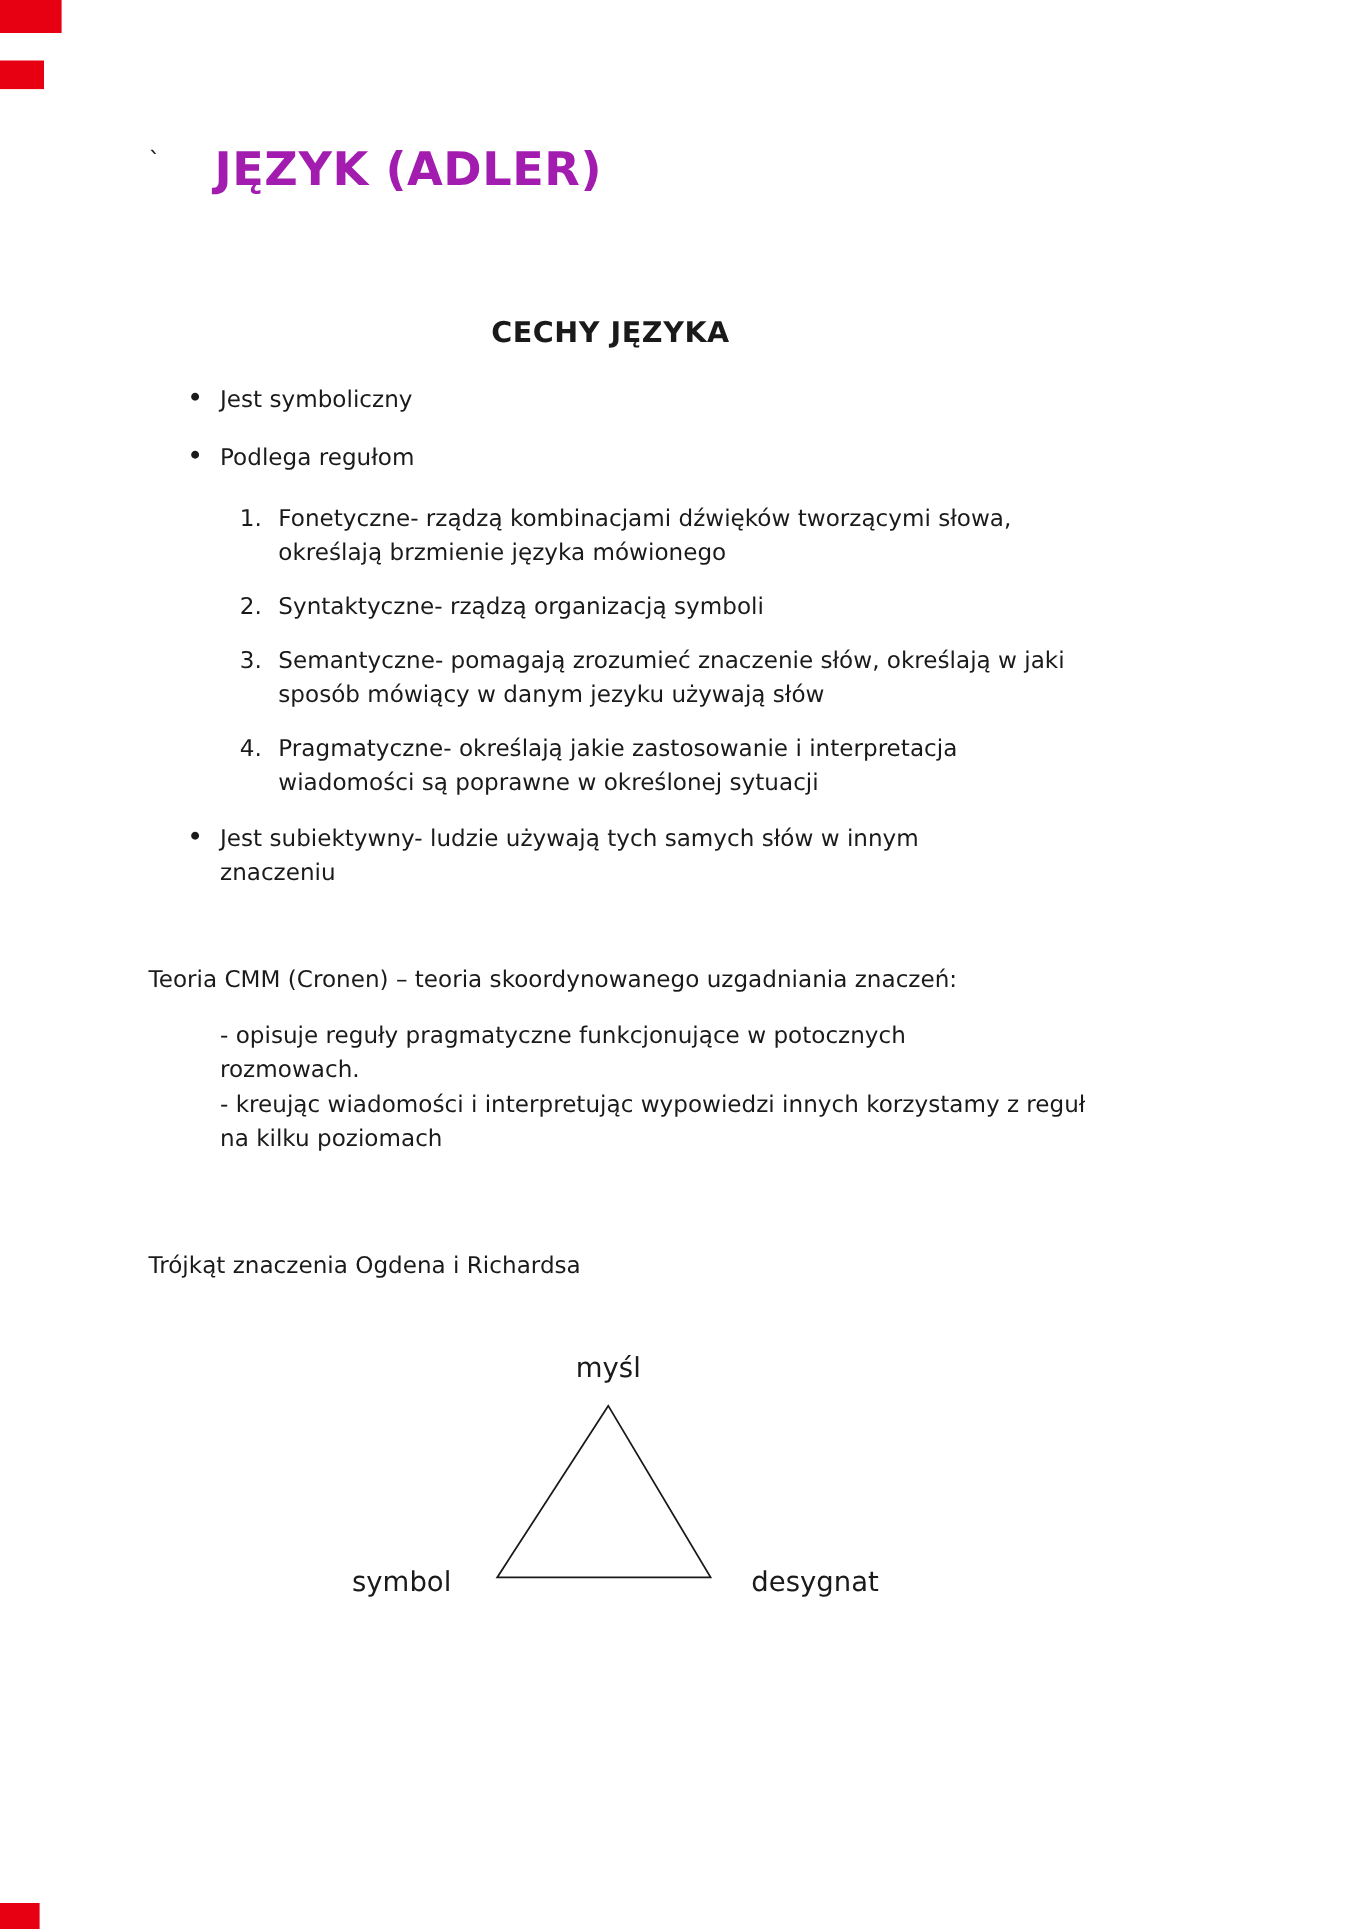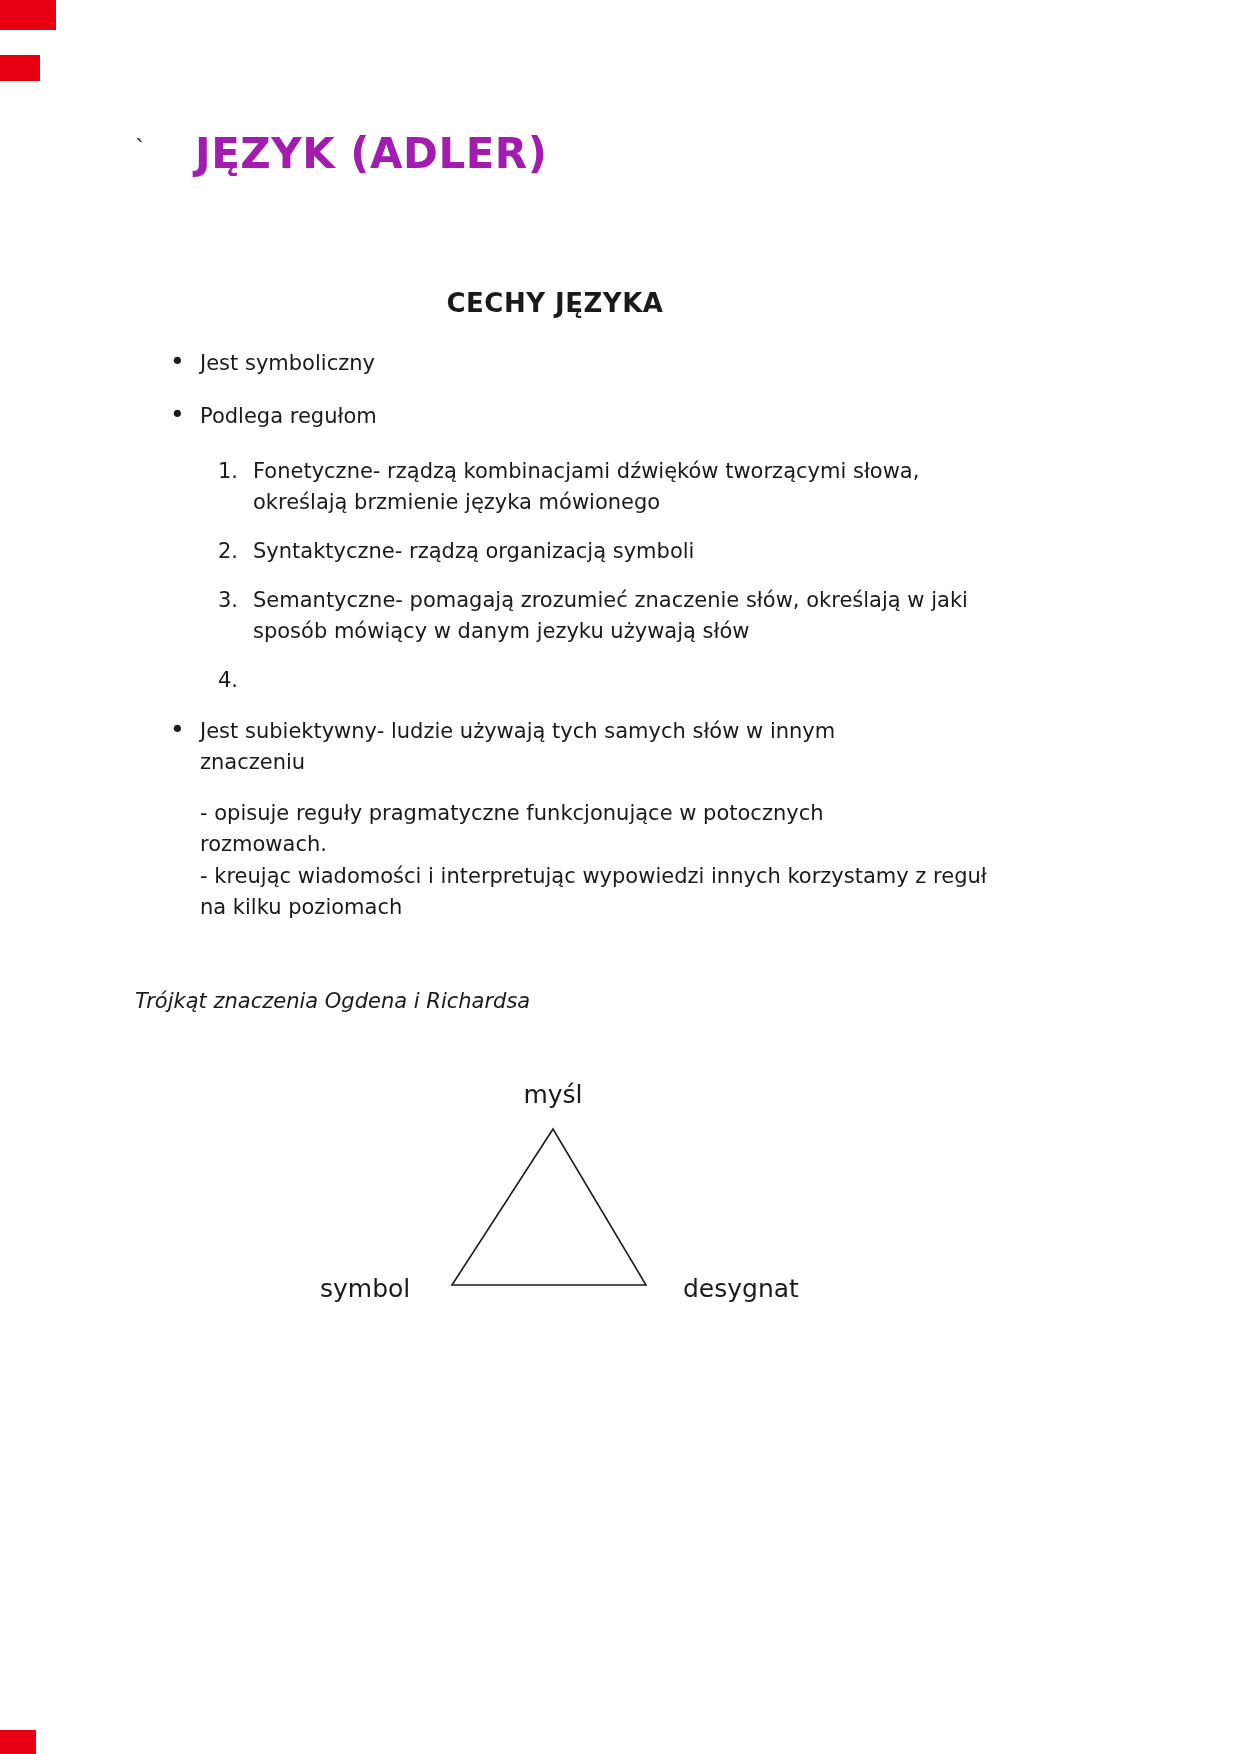--- a/index.html
+++ b/index.html
@@ -51,21 +51,21 @@
   .num-item { display:flex; margin-left:83px; margin-top:18px; }
   .num-item.first { margin-top:24px; }
   .num-label { width:35px; flex:none; }
   .num-text { max-width:715px; }
 
   .cmm-heading { margin-top:66px; }
   .cmm-point { margin-left:65px; margin-top:20px; }
   .cmm-point.p1 { max-width:670px; }
   .cmm-point.p2 { margin-top:1px; max-width:790px; }
 
-  .triangle-heading { margin-top:63px;font-style:italic; }
+  .triangle-heading { margin-top:84px; }
 
   .diagram { position:relative; height:340px; margin-top:0; }
   .tri-label { position:absolute; font-size:25px; line-height:31px; }
   .tri-label.top   { left:358px; top:62px; width:120px; text-align:center; }
   .tri-label.left  { left:185px; top:256px; }
   .tri-label.right { left:548px; top:256px; }
   .tri-svg { position:absolute; left:311px; top:106px; }
 </style>
 </head>
 <body>
@@ -103,26 +103,28 @@
       <span class="num-text">Syntaktyczne- rządzą organizacją symboli</span>
     </div>
 
     <div class="num-item body-text">
       <span class="num-label">3.</span>
       <span class="num-text">Semantyczne- pomagają zrozumieć znaczenie słów, określają  w jaki sposób mówiący w danym jezyku używają słów</span>
     </div>
 
     <div class="num-item body-text">
       <span class="num-label">4.</span>
+      <span class="num-text">Pragmatyczne- określają jakie zastosowanie i interpretacja wiadomości są poprawne w określonej sytuacji</span>
     </div>
 
     <div class="bullet b3 body-text">
       <span>Jest subiektywny- ludzie używają tych samych słów w innym znaczeniu</span>
     </div>
 
+    <div class="cmm-heading body-text">Teoria CMM (Cronen) – teoria skoordynowanego uzgadniania znaczeń:</div>
 
     <div class="cmm-point p1 body-text">- opisuje reguły pragmatyczne funkcjonujące w potocznych rozmowach.</div>
 
     <div class="cmm-point p2 body-text">- kreując wiadomości i interpretując wypowiedzi innych korzystamy z reguł na kilku poziomach</div>
 
     <div class="triangle-heading body-text">Trójkąt znaczenia Ogdena i Richardsa</div>
 
     <div class="diagram">
       <span class="tri-label top">myśl</span>
       <svg class="tri-svg" width="214" height="168" viewBox="0 0 214 168">

